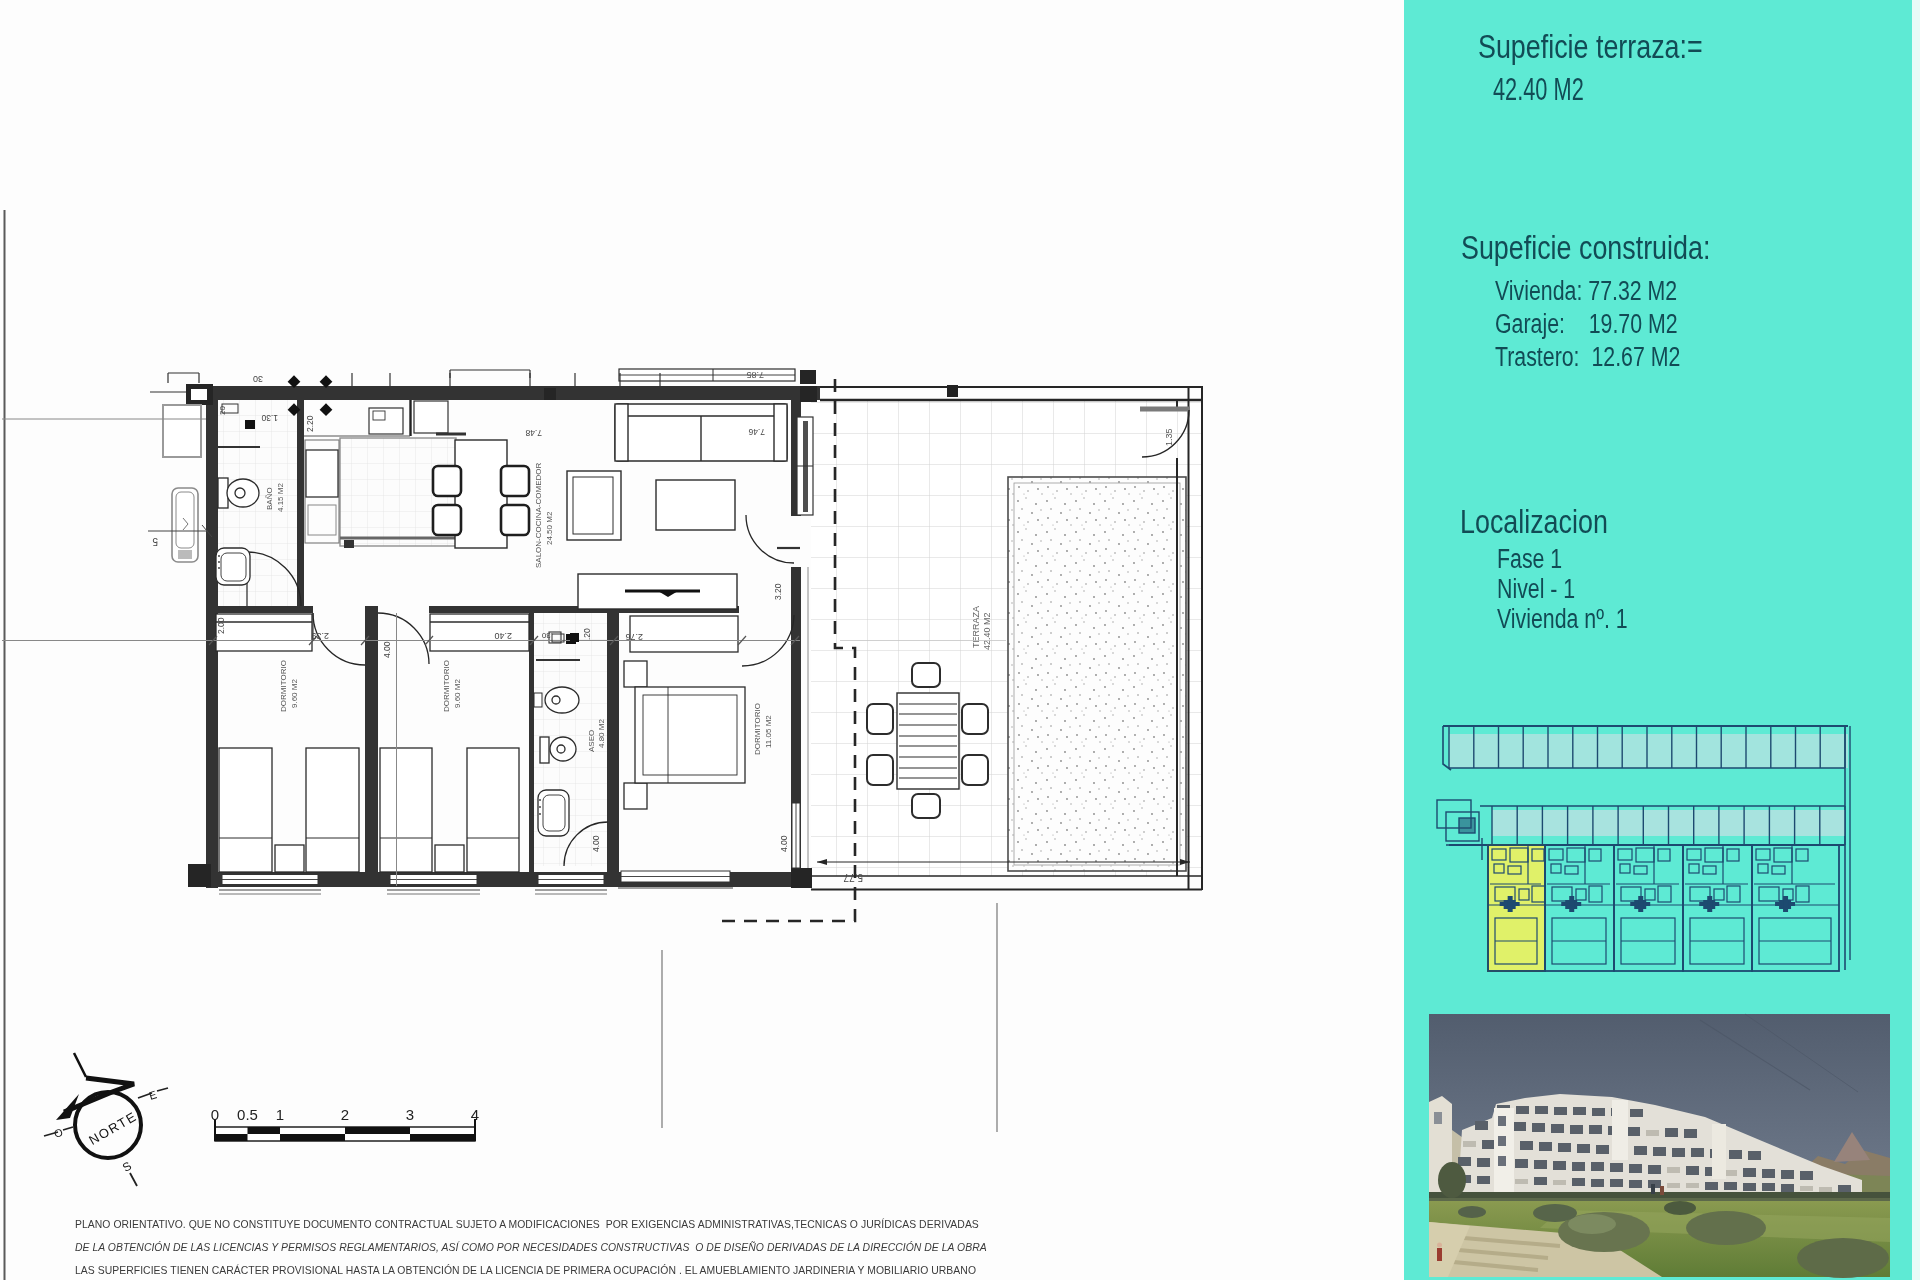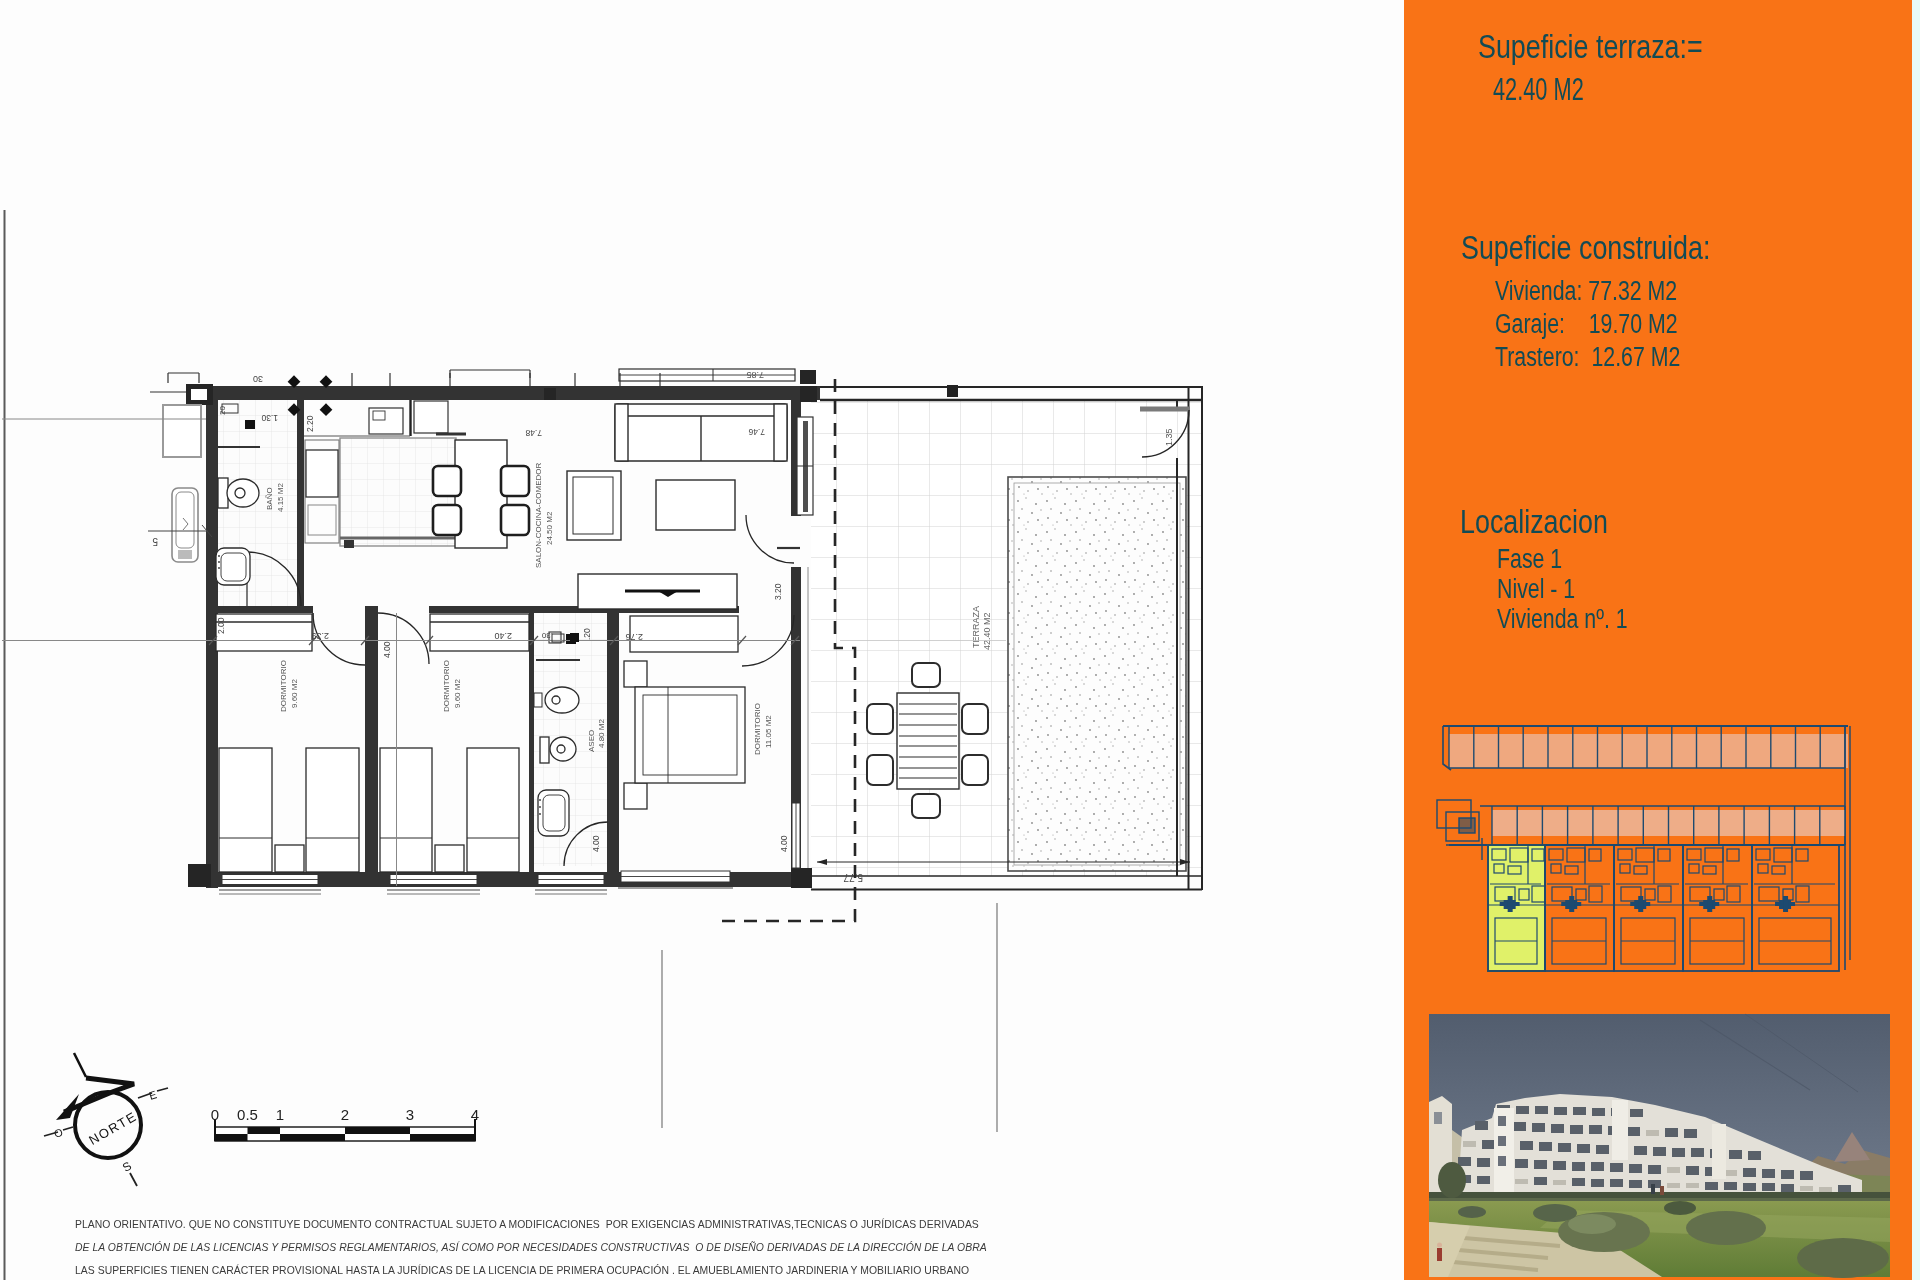--- a/index.html
+++ b/index.html
@@ -1,16 +1,16 @@
 <!DOCTYPE html>
 <html><head><meta charset="utf-8">
 <style>
 html,body{margin:0;padding:0;width:1920px;height:1280px;background:#fdfdfd;overflow:hidden;
 font-family:"Liberation Sans",sans-serif;}
-#panel{position:absolute;left:1404px;top:0;width:516px;height:1280px;background:#f97316;}
+#panel{position:absolute;left:1404px;top:0;width:516px;height:1280px;background:#5eead4;}
 #panel .t{position:absolute;color:#124b55;transform-origin:0 0;transform:scaleX(0.79);white-space:nowrap;}
 svg{position:absolute;left:0;top:0;}
 .disc{position:absolute;left:52px;color:#3a3a3a;font-size:10.4px;white-space:nowrap;letter-spacing:0.05px;padding-left:23px;}
 </style></head>
 <body>
 <div id="panel">
  <div style="position:absolute;right:0;top:0;width:8px;height:1280px;background:#e8fbf7;"></div>
  <div class="t" style="left:74px;top:27px;font-size:34px;">Supeficie terraza:=</div>
  <div class="t" style="left:89px;top:71px;font-size:32px;transform:scaleX(0.68);">42.40 M2</div>
  <div class="t" style="left:57px;top:228px;font-size:34px;">Supeficie construida:</div>
@@ -584,12 +584,12 @@
 <ellipse cx="1472" cy="1212" rx="14" ry="6" fill="#55624a"></ellipse>
 <ellipse cx="1452" cy="1180" rx="14" ry="18" fill="#4e5a40"></ellipse>
 <rect x="1437" y="1248" width="5" height="13" fill="#9a3c30"></rect>
 <circle cx="1439.5" cy="1245" r="2.5" fill="#d8b39a"></circle>
 <rect x="1651" y="1184" width="4" height="10" fill="#384048"></rect>
 <rect x="1660" y="1186" width="4" height="9" fill="#7a4a3a"></rect>
 </g>
 </svg>
 <div class="disc" style="top:1219px;">PLANO ORIENTATIVO. QUE NO CONSTITUYE DOCUMENTO CONTRACTUAL SUJETO A MODIFICACIONES &nbsp;POR EXIGENCIAS ADMINISTRATIVAS,TECNICAS O JURÍDICAS DERIVADAS</div>
 <div class="disc" style="top:1242px;font-style:italic;">DE LA OBTENCIÓN DE LAS LICENCIAS Y PERMISOS REGLAMENTARIOS, ASÍ COMO POR NECESIDADES CONSTRUCTIVAS &nbsp;O DE DISEÑO DERIVADAS DE LA DIRECCIÓN DE LA OBRA</div>
-<div class="disc" style="top:1265px;">LAS SUPERFICIES TIENEN CARÁCTER PROVISIONAL HASTA LA JURÍDICAS DE LA LICENCIA DE PRIMERA OCUPACIÓN . EL AMUEBLAMIENTO JARDINERIA Y MOBILIARIO URBANO</div>
+<div class="disc" style="top:1265px;">LAS SUPERFICIES TIENEN CARÁCTER PROVISIONAL HASTA LA OBTENCIÓN DE LA LICENCIA DE PRIMERA OCUPACIÓN . EL AMUEBLAMIENTO JARDINERIA Y MOBILIARIO URBANO</div>
 </body></html>

